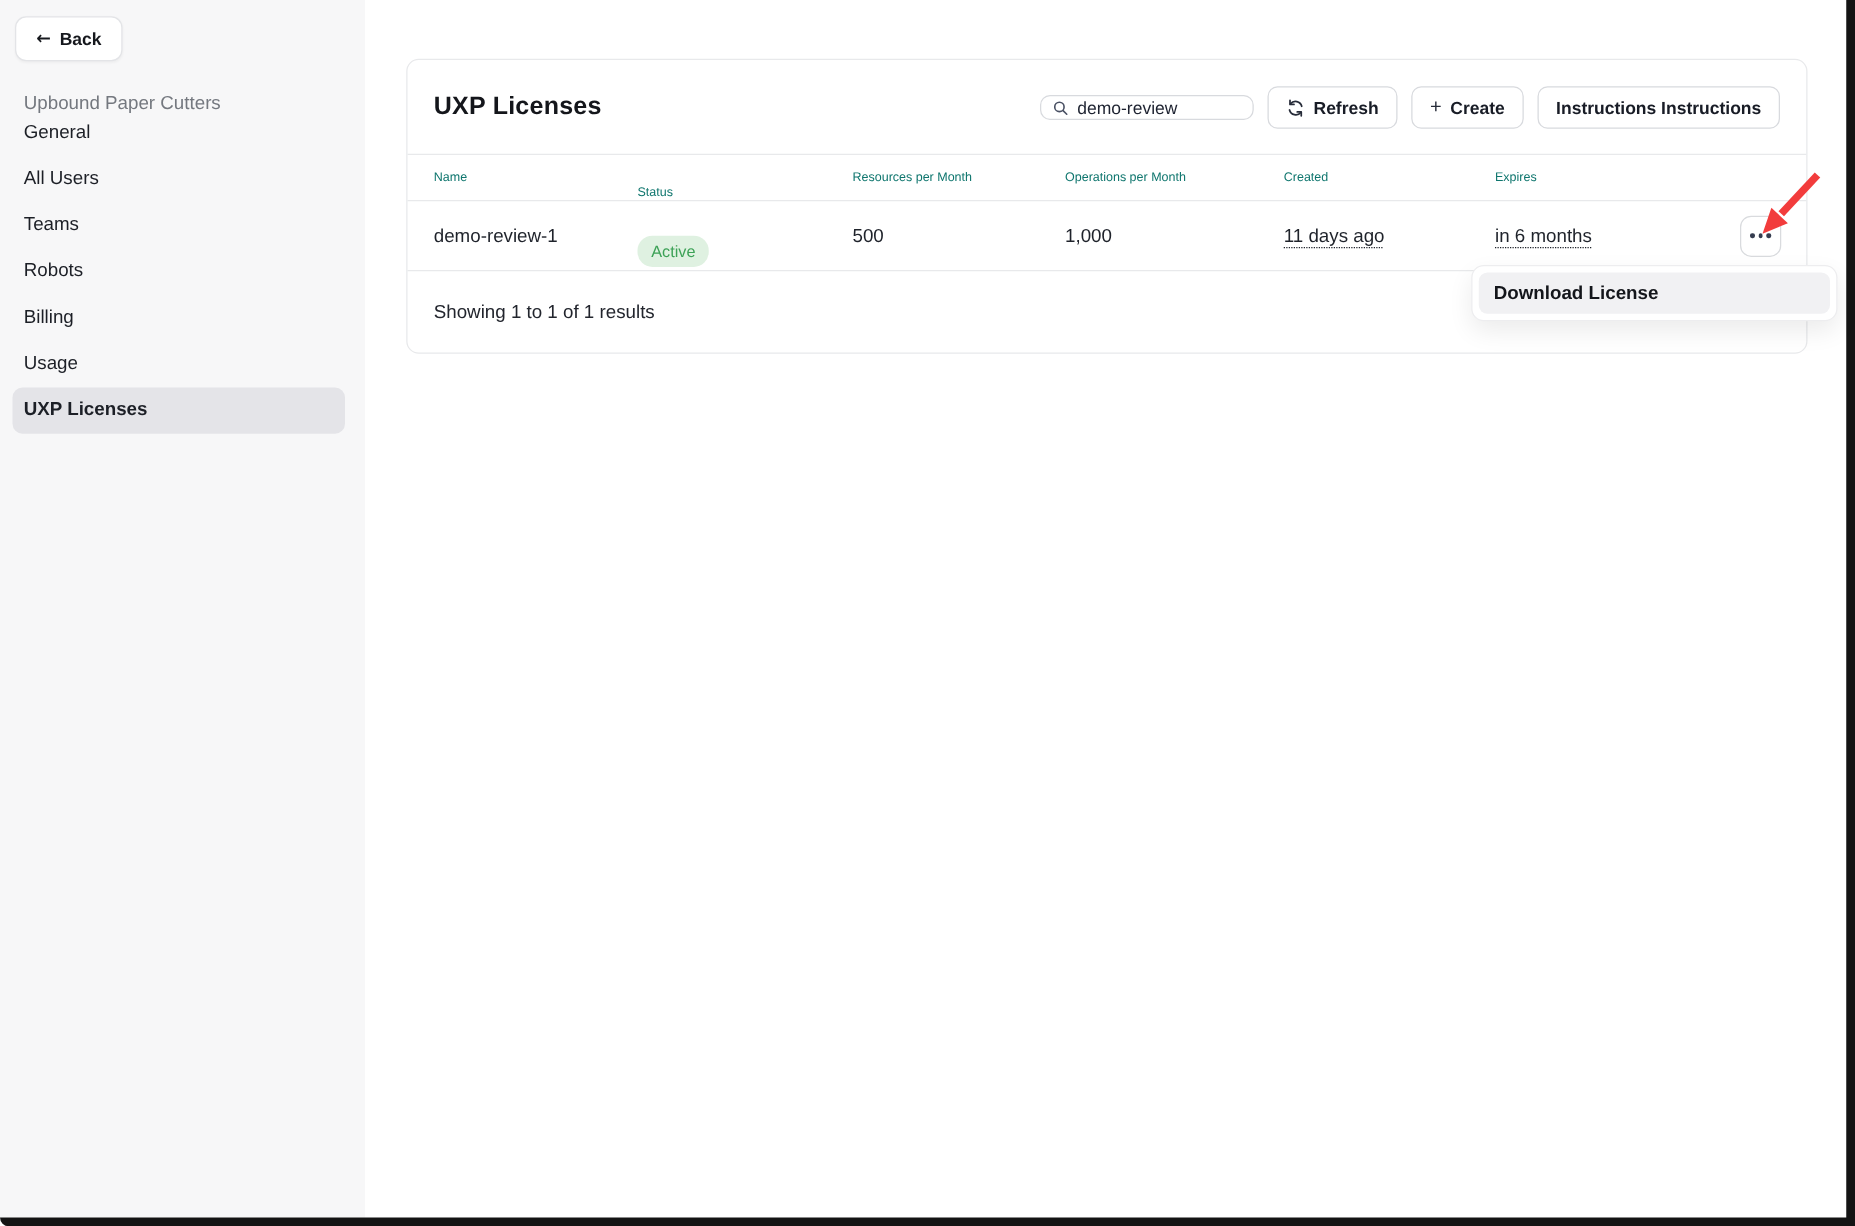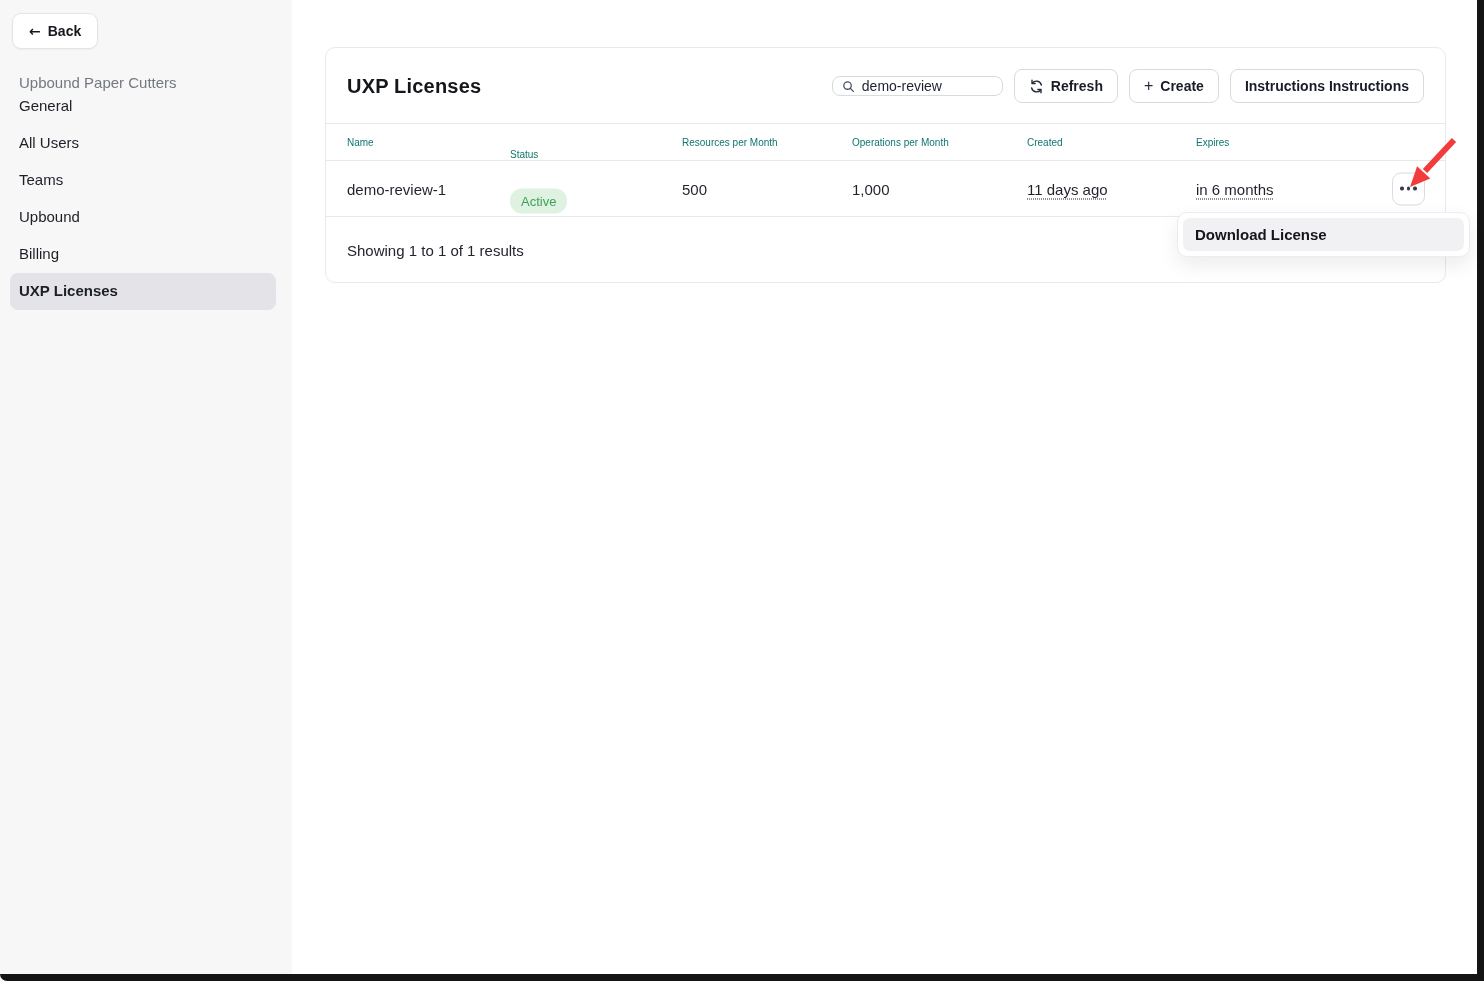--- a/index.html
+++ b/index.html
@@ -110,22 +110,23 @@
   <aside class="sidebar">
     <button class="back-btn">
       <span class="back-arrow">←</span>
       <span>Back</span>
     </button>
     <div class="org-title">Upbound Paper Cutters</div>
     <ul class="nav">
       <li>General</li>
       <li>All Users</li>
       <li>Teams</li>
-      <li>Upbound</li>
+      <li>Robots</li>
       <li>Billing</li>
+      <li>Usage</li>
       <li class="active">UXP Licenses</li>
     </ul>
   </aside>
 
   <section class="card">
     <div class="card-header">
       <h1 class="card-title">UXP Licenses</h1>
       <div class="controls">
         <div class="search-box">
           <svg width="15" height="15" viewBox="0 0 16 16" fill="none" stroke="#4a5164" stroke-width="1.6" stroke-linecap="round">

